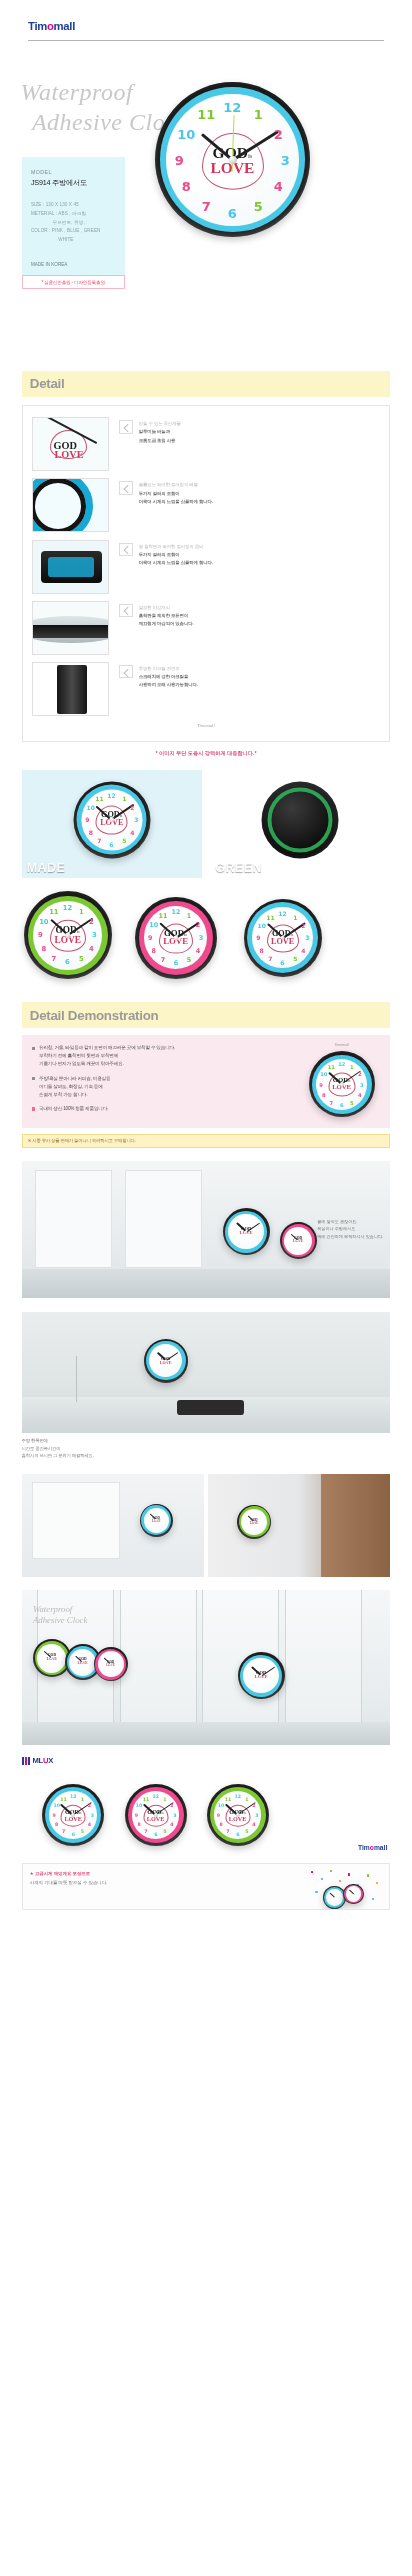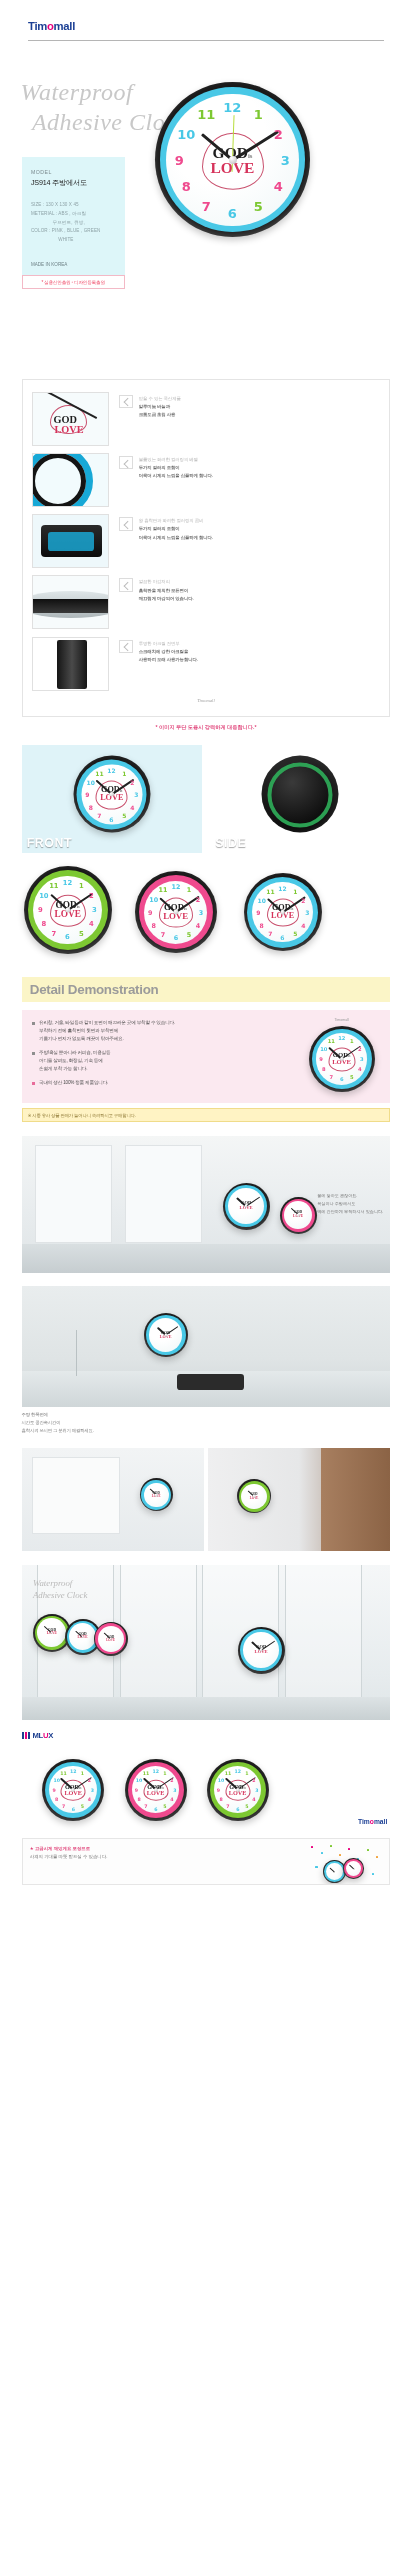--- a/index.html
+++ b/index.html
@@ -336,20 +336,21 @@
             <span class="num" style="left: 20px; top: 92px; font-size: 13px; color: rgb(239, 74, 142);">8</span>
             <span class="num" style="left: 13px; top: 66px; font-size: 13px; color: rgb(239, 74, 142);">9</span>
             <span class="num" style="left: 20px; top: 40px; font-size: 13px; color: rgb(73, 200, 230);">10</span>
             <span class="num" style="left: 40px; top: 20px; font-size: 13px; color: rgb(125, 200, 50);">11</span>
           </div>
       </div>
     </div>
   </div>
 
   
+  <div class="sec-head">Detail</div>
 
   <div class="detail-panel">
 
     <div class="detail-row">
       <div class="detail-thumb">
         <div style="position:absolute;left:14.4px;top:8.2px;width:47px;height:37px;">
           <div style="position:absolute;left:3.1px;top:4.1px;width:37px;height:29px;border:0.5px solid #c9516e;border-radius:50% 50% 50% 50%/60% 60% 40% 40%;"></div>
           <div style="position:absolute;left:6.2px;top:13.4px;font:bold 10.3px 'Liberation Serif',serif;color:#1f1f1f;">GOD</div>
           <div style="position:absolute;left:7.2px;top:23px;font:bold 10.3px 'Liberation Serif',serif;color:#d6335b;">LOVE</div>
           <div style="position:absolute;left:-3.1px;top:3.1px;width:56px;height:2.1px;background:#222;transform:rotate(28deg);"></div>
@@ -453,28 +454,28 @@
               <span class="num" style="left: 43px; top: 51px; font-size: 6px; color: rgb(125, 200, 50);">5</span>
               <span class="num" style="left: 30px; top: 55px; font-size: 6px; color: rgb(73, 200, 230);">6</span>
               <span class="num" style="left: 18px; top: 51px; font-size: 6px; color: rgb(239, 74, 142);">7</span>
               <span class="num" style="left: 9.3px; top: 43px; font-size: 6px; color: rgb(239, 74, 142);">8</span>
               <span class="num" style="left: 6px; top: 30px; font-size: 6px; color: rgb(239, 74, 142);">9</span>
               <span class="num" style="left: 9.3px; top: 18px; font-size: 6px; color: rgb(73, 200, 230);">10</span>
               <span class="num" style="left: 18px; top: 9.3px; font-size: 6px; color: rgb(125, 200, 50);">11</span>
             </div>
         </div>
       </div>
-      <div class="fs-label">FRONT</div>
+      <div class="fs-label">MADE</div>
     </div>
     <div class="fs-cell side">
       <div style="position:absolute;left:50%;top:46%;transform:translate(-50%,-50%);">
         <div style="width:77px;height:77px;border-radius:50%;background:radial-gradient(circle at 40% 35%,#3a3a3a,#070707 72%);box-shadow:inset -4.1px 0 9.3px rgba(255,255,255,.12);"></div>
         <div style="position:absolute;left:6.2px;top:6.2px;width:65px;height:65px;border-radius:50%;border:4.6px solid #2faf5a;opacity:.9;"></div>
       </div>
-      <div class="fs-label dark">SIDE</div>
+      <div class="fs-label dark">GREEN</div>
     </div>
   </div>
 
   
   <div class="trio">
     <div style="position:absolute;left:2.1px;top:0;">
       <div class="clock" style="width:88px;height:88px;">
         <div class="bezel"></div>
         <div class="ring" style="inset:4.1px;background:#7dc832;"></div>
         <div class="face" style="inset:9.8px;">

